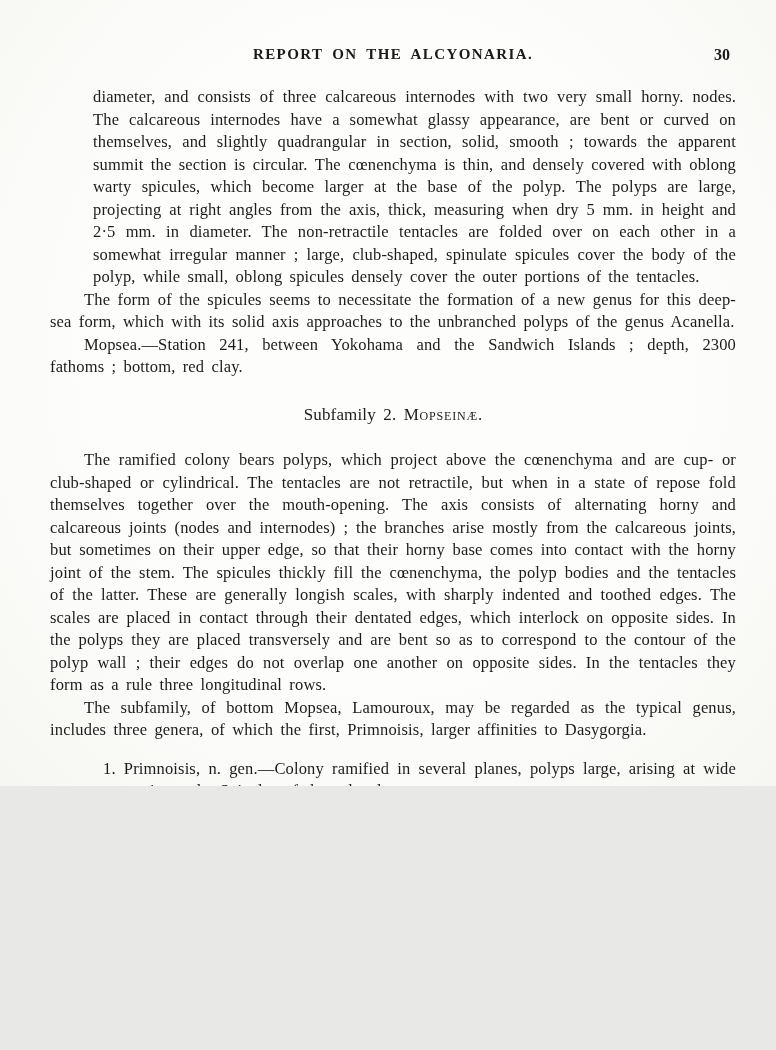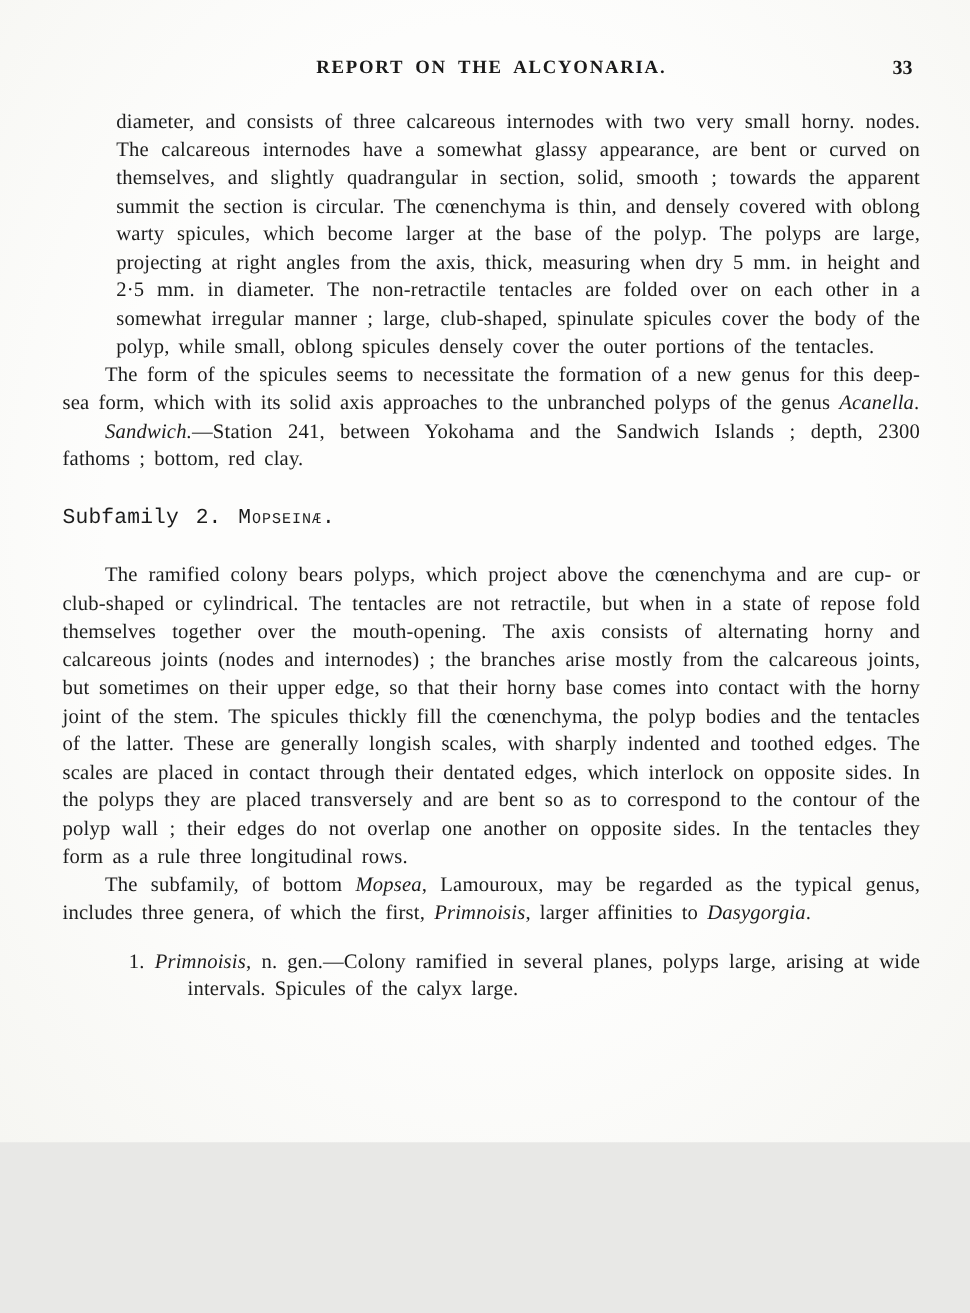--- a/index.html
+++ b/index.html
@@ -4,21 +4,21 @@
 <style>
   html, body {
     margin: 0;
     padding: 0;
     background: #e8e8e6;
     font-family: "Liberation Serif", "DejaVu Serif", serif;
   }
   .page {
     position: relative;
     width: 776px;
-    height: 914px;
+    height: 786px;
     margin: 0 auto;
     background: radial-gradient(ellipse at 50% 45%, #fdfdfc 55%, #f6f6f2 100%);
     color: #1c1c1c;
     overflow: hidden;
   }
   .pagehead {
     position: absolute;
     top: 46px;
     left: 50px;
     right: 40px;
@@ -52,61 +52,61 @@
     letter-spacing: 0.15px;
   }
   p.para {
     margin: 0;
     text-indent: 34px;
   }
   p.para.noindent {
     text-indent: 0;
     margin-left: 43px;
   }
-  .i { font-style: italic; }
+  .i { }
   .sc {
     font-variant: small-caps;
     letter-spacing: 0.8px;
   }
   h2.subheading {
     margin: 25px 0 23px 0;
     font-size: 17px;
     font-weight: 400;
+    text-align: center;
     text-indent: 0;
     word-spacing: 3px;
-    font-family: Liberation Mono, monospace;
   }
   .deflist {
     margin-top: 5px;
   }
   p.li {
     margin: 16px 0 0 0;
     padding-left: 100px;
     text-indent: -47px;
   }
   .num { font-style: normal; }
 </style>
 </head>
 <body>
 
 <div class="page">
 
   <div class="pagehead">
     <div class="running-title">REPORT ON THE ALCYONARIA.</div>
-    <div class="page-number">33</div>
+    <div class="page-number">30</div>
   </div>
 
   <div class="body">
 
     <p class="para noindent"><span>diameter, and consists of three calcareous internodes with two very small horny. nodes. The calcareous internodes have a somewhat glassy appearance, are bent or curved on themselves, and slightly quadrangular in section, solid, smooth&nbsp;; towards the apparent summit the section is circular. The cœnenchyma is thin, and densely covered with oblong warty spicules, which become larger at the base of the polyp. The polyps are large, projecting at right angles from the axis, thick, measuring when dry 5 mm. in height and 2·5 mm. in diameter. The non-retractile tentacles are folded over on each other in a somewhat irregular manner&nbsp;; large, club-shaped, spinulate spicules cover the body of the polyp, while small, oblong spicules densely cover the outer portions of the tentacles.</span></p>
 
 
     <p class="para"><span>The form of the spicules seems to necessitate the formation of a new genus for this deep-sea form, which with its solid axis approaches to the unbranched polyps of the genus </span><span class="i">Acanella</span><span>.</span></p>
 
-    <p class="para"><span class="i">Sandwich.</span><span>—Station 241, between Yokohama and the Sandwich Islands&nbsp;; depth, 2300 fathoms&nbsp;; bottom, red clay.</span></p>
+    <p class="para"><span class="i">Mopsea.</span><span>—Station 241, between Yokohama and the Sandwich Islands&nbsp;; depth, 2300 fathoms&nbsp;; bottom, red clay.</span></p>
 
     <h2 class="subheading"><span>Subfamily 2. </span><span class="sc">Mopseinæ</span><span>.</span></h2>
 
     <p class="para"><span>The ramified colony bears polyps, which project above the cœnenchyma and are cup- or club-shaped or cylindrical. The tentacles are not retractile, but when in a state of repose fold themselves together over the mouth-opening. The axis consists of alternating horny and calcareous joints (nodes and internodes)&nbsp;; the branches arise mostly from the calcareous joints, but sometimes on their upper edge, so that their horny base comes into contact with the horny joint of the stem. The spicules thickly fill the cœnenchyma, the polyp bodies and the tentacles of the latter. These are generally longish scales, with sharply indented and toothed edges. The scales are placed in contact through their dentated edges, which interlock on opposite sides. In the polyps they are placed transversely and are bent so as to correspond to the contour of the polyp wall&nbsp;; their edges do not overlap one another on opposite sides. In the tentacles they form as a rule three longitudinal rows.</span></p>
 
     <p class="para"><span>The subfamily, of bottom </span><span class="i">Mopsea</span><span>, Lamouroux, may be regarded as the typical genus, includes three genera, of which the first, </span><span class="i">Primnoisis</span><span>, larger affinities to </span><span class="i">Dasygorgia</span><span>.</span></p>
 
     <div class="deflist">
       <p class="li"><span class="num">1.</span> <span class="i">Primnoisis</span><span>, n. gen.—Colony ramified in several planes, polyps large, arising at wide intervals. Spicules of the calyx large.</span></p>
     </div>

